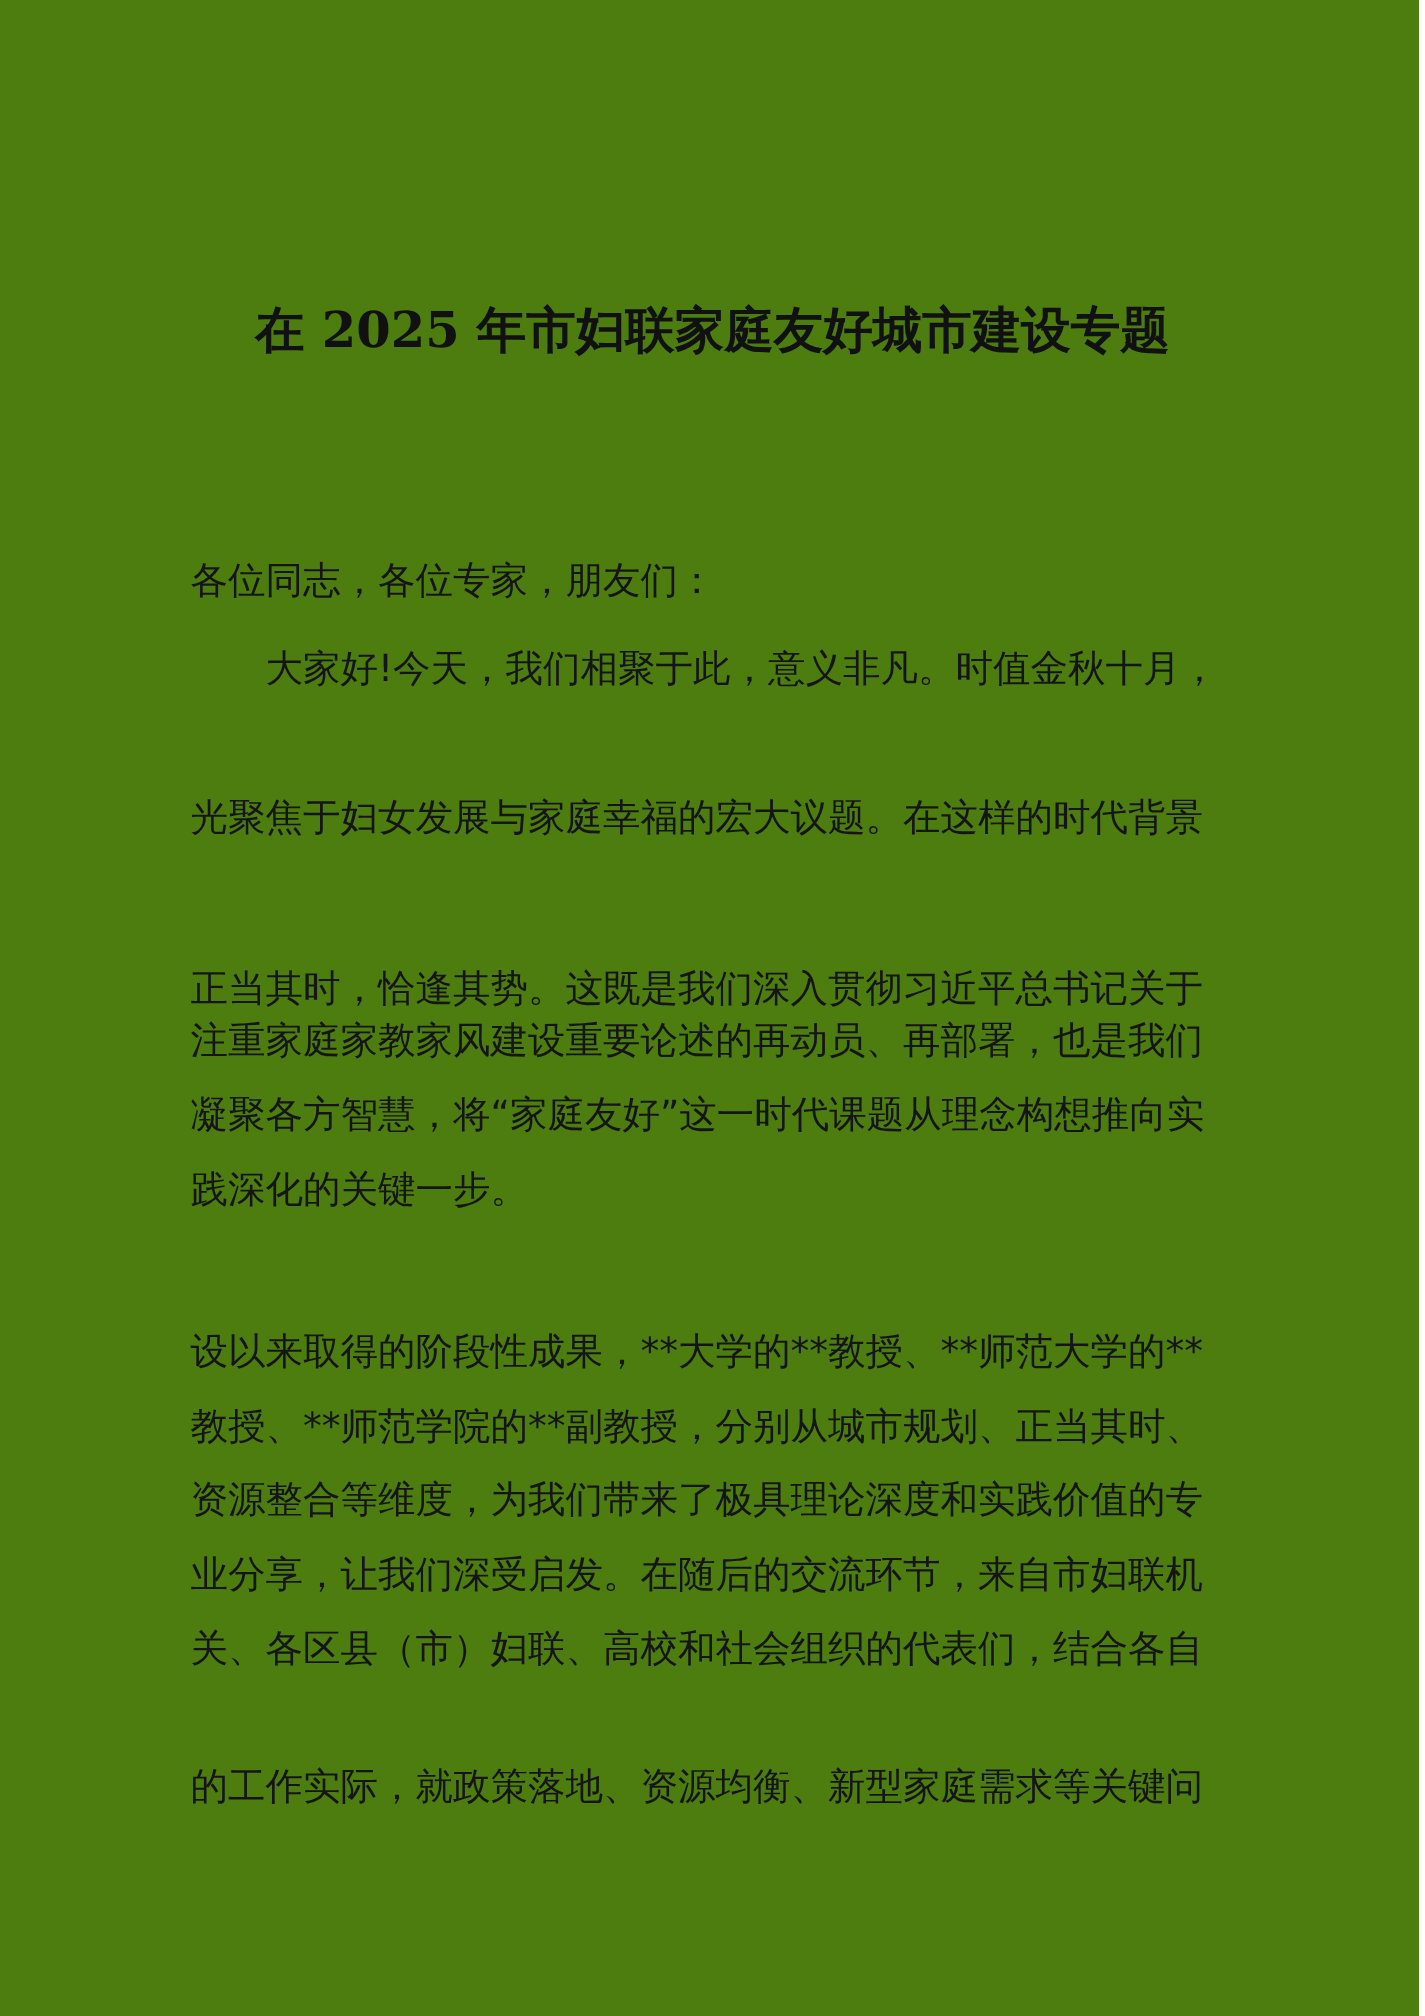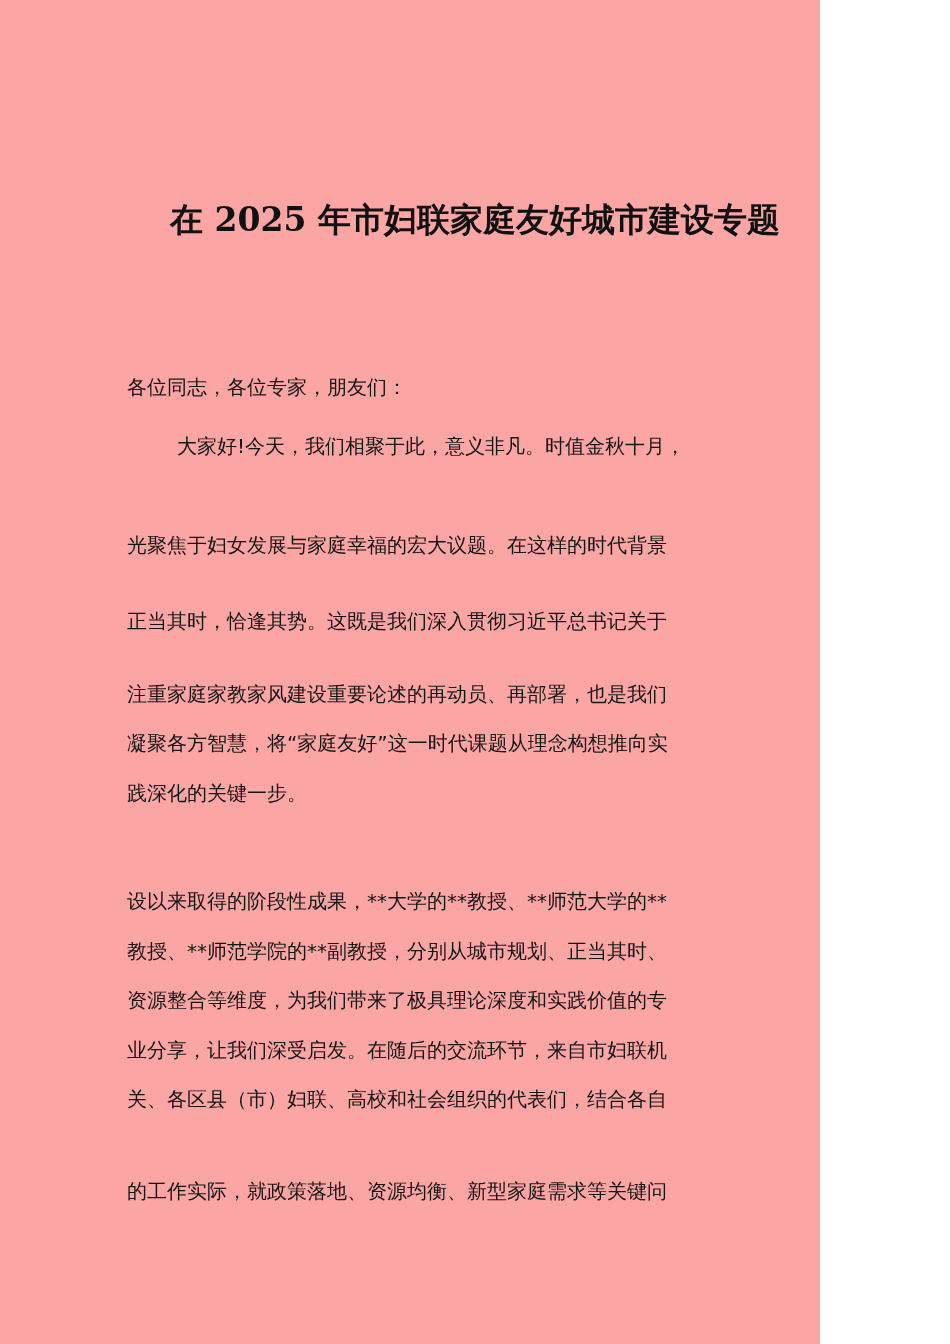--- a/index.html
+++ b/index.html
@@ -10,60 +10,60 @@
     body {
       width: 950px;
       height: 1344px;
       position: relative;
       overflow: hidden;
       color: #111111;
     }
     .page {
       position: absolute;
       left: 0; top: 0;
-      width: 820px; height: 1344px;
-      background: #fca5a5;
+      width: 946px; height: 1344px;
+      background: #4d7c0f;
     }
     .title {
       position: absolute;
       left: 0;
       width: 950px;
       text-align: center;
       font-family: "DejaVu Serif", "Liberation Serif", serif;
       font-weight: bold;
       font-size: 33px;
       line-height: 44px;
       color: #111;
       white-space: nowrap;
     }
     .title.l1 { top: 198px; }
     .title.l2 { top: 250px; }
     .line {
       position: absolute;
       left: 127px;
       font-family: "DejaVu Sans", "Liberation Sans", sans-serif;
-      font-size: 20px;
+      font-size: 25px;
       line-height: 30px;
       color: #151515;
       white-space: nowrap;
     }
     .indent { left: 177px; }
   </style>
 </head>
 <body>
 
 <div class="page">
 
   <div class="title l1">在 2025 年市妇联家庭友好城市建设专题</div>
 
   <div class="line" style="top:372px">各位同志，各位专家，朋友们：</div>
 
   <div class="line indent" style="top:431px">大家好!今天，我们相聚于此，意义非凡。时值金秋十月，</div>
   <div class="line" style="top:530px">光聚焦于妇女发展与家庭幸福的宏大议题。在这样的时代背景</div>
-  <div class="line" style="top:606px">正当其时，恰逢其势。这既是我们深入贯彻习近平总书记关于</div>
+  <div class="line" style="top:644px">正当其时，恰逢其势。这既是我们深入贯彻习近平总书记关于</div>
   <div class="line" style="top:679px">注重家庭家教家风建设重要论述的再动员、再部署，也是我们</div>
   <div class="line" style="top:728px">凝聚各方智慧，将“家庭友好”这一时代课题从理念构想推向实</div>
   <div class="line" style="top:778px">践深化的关键一步。</div>
 
   <div class="line" style="top:886px">设以来取得的阶段性成果，**大学的**教授、**师范大学的**</div>
   <div class="line" style="top:936px">教授、**师范学院的**副教授，分别从城市规划、正当其时、</div>
   <div class="line" style="top:985px">资源整合等维度，为我们带来了极具理论深度和实践价值的专</div>
   <div class="line" style="top:1035px">业分享，让我们深受启发。在随后的交流环节，来自市妇联机</div>
   <div class="line" style="top:1084px">关、各区县（市）妇联、高校和社会组织的代表们，结合各自</div>
   <div class="line" style="top:1176px">的工作实际，就政策落地、资源均衡、新型家庭需求等关键问</div>

